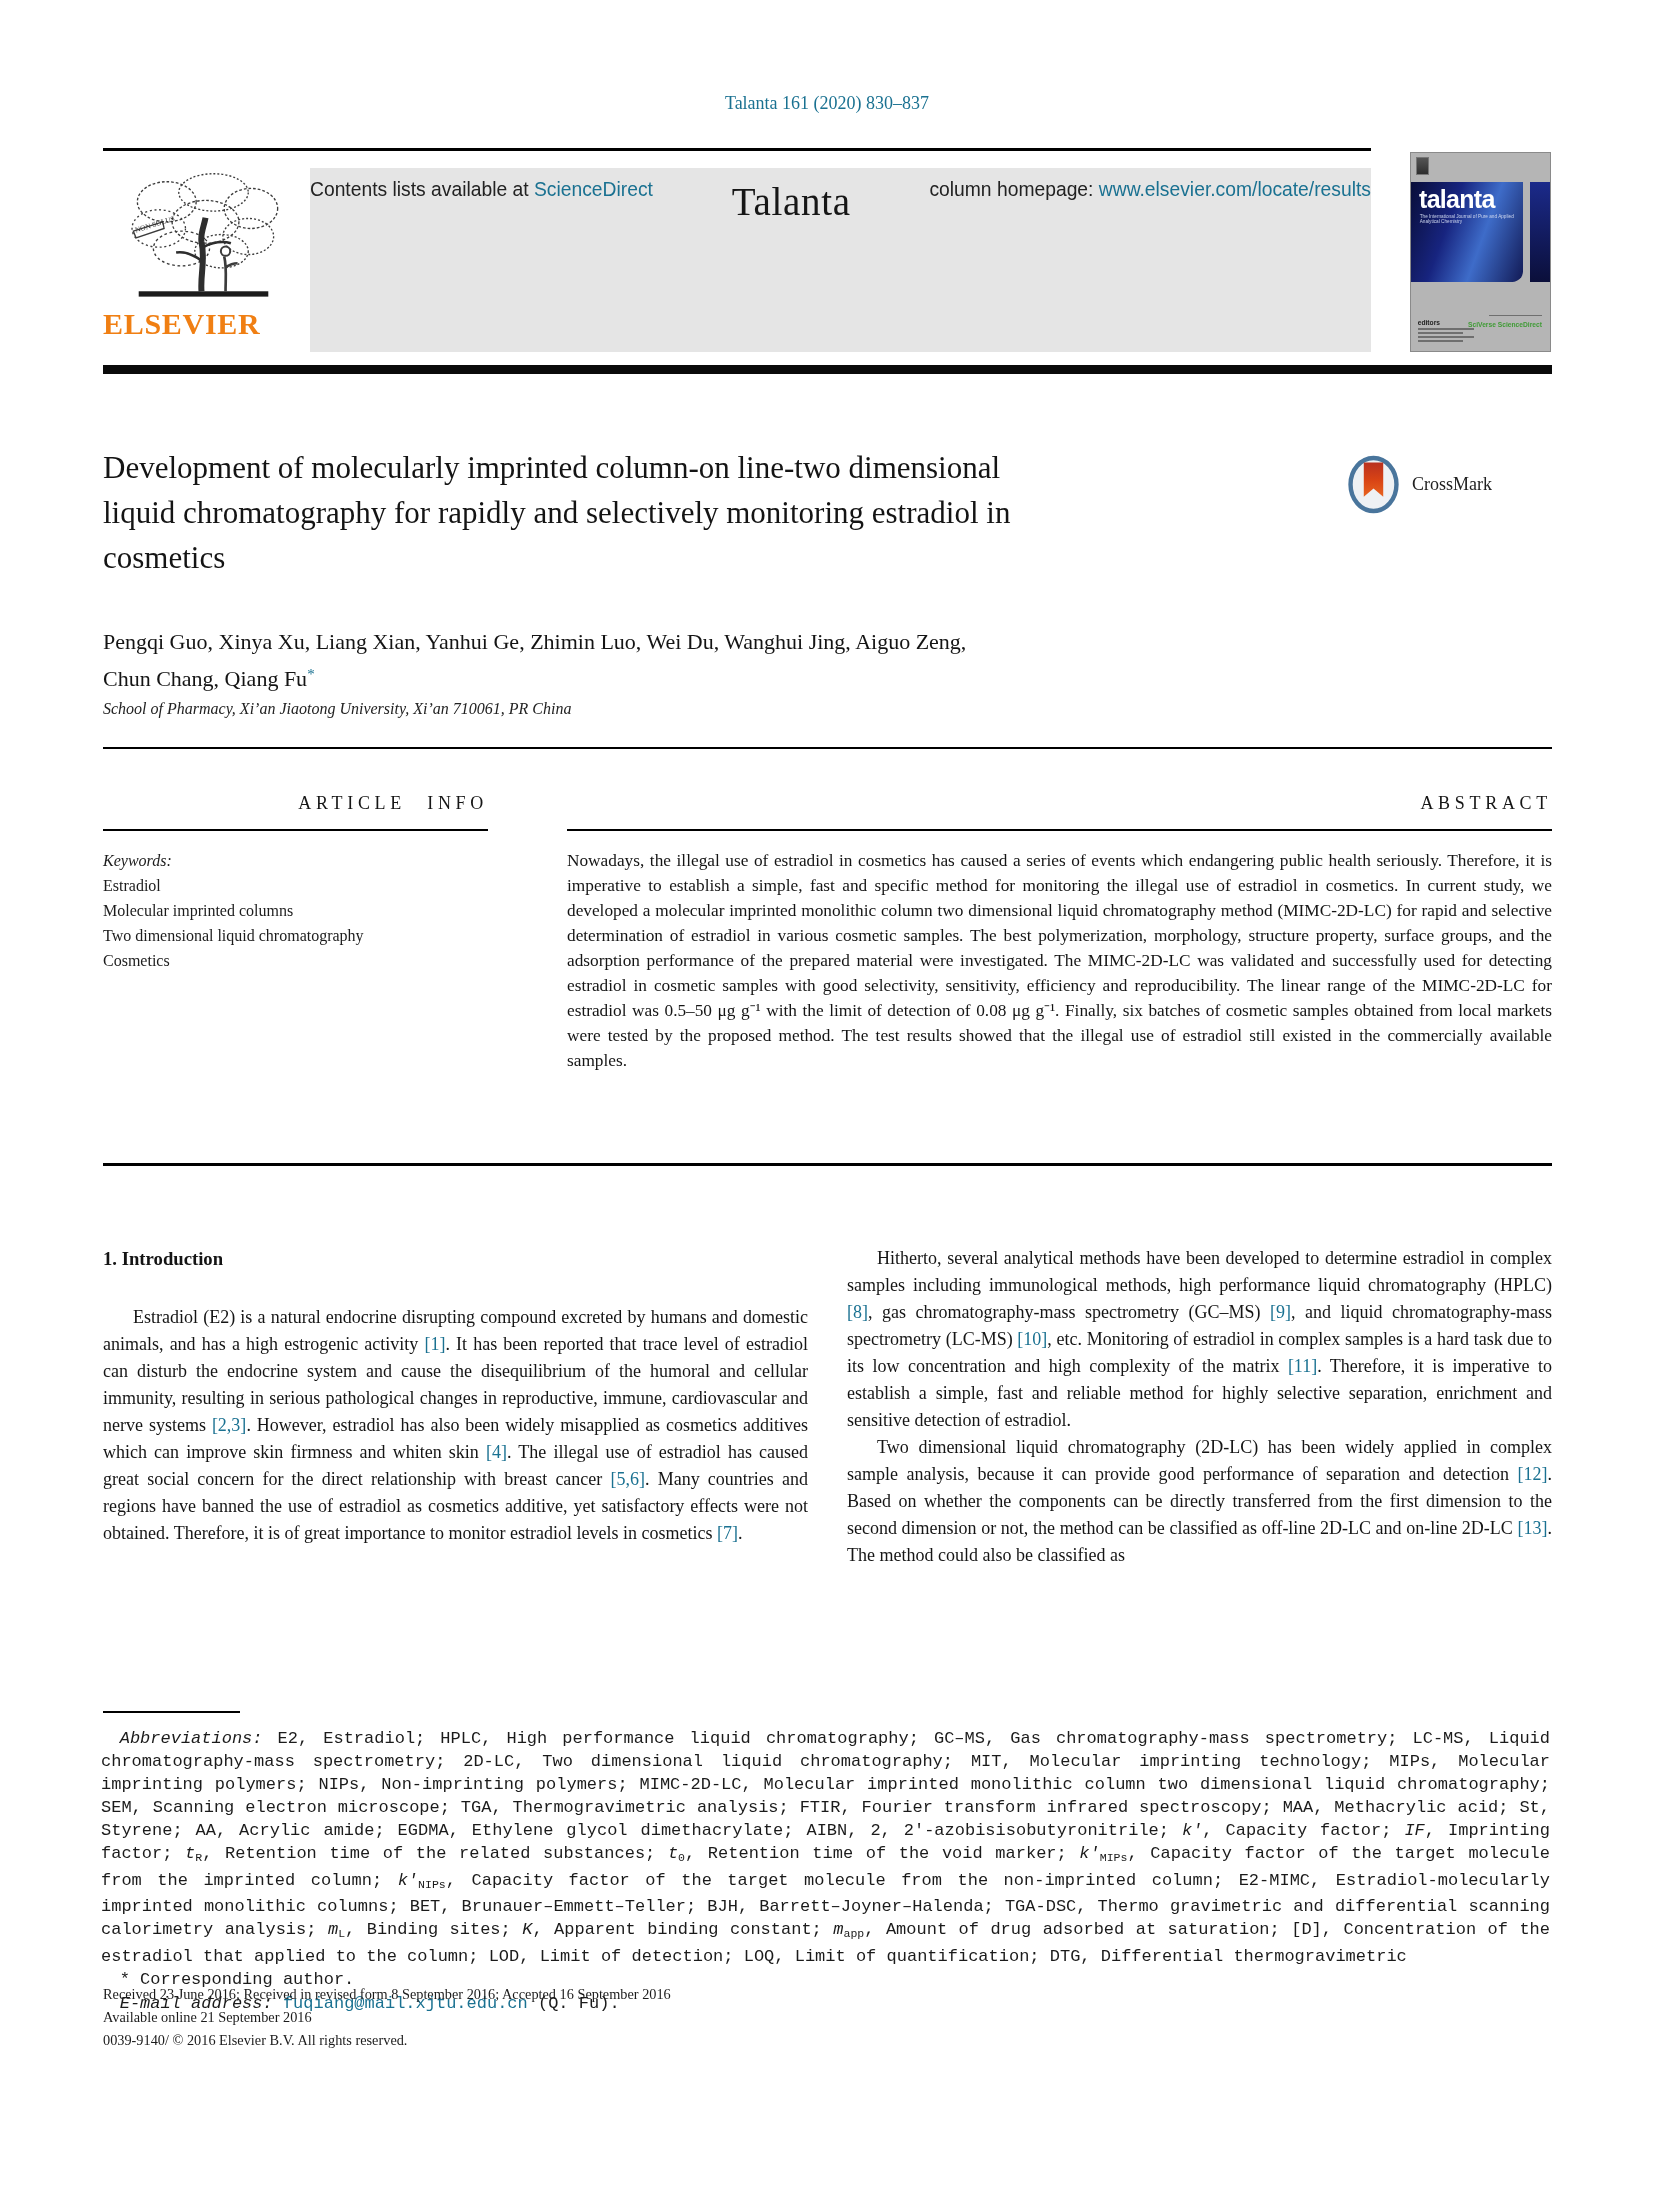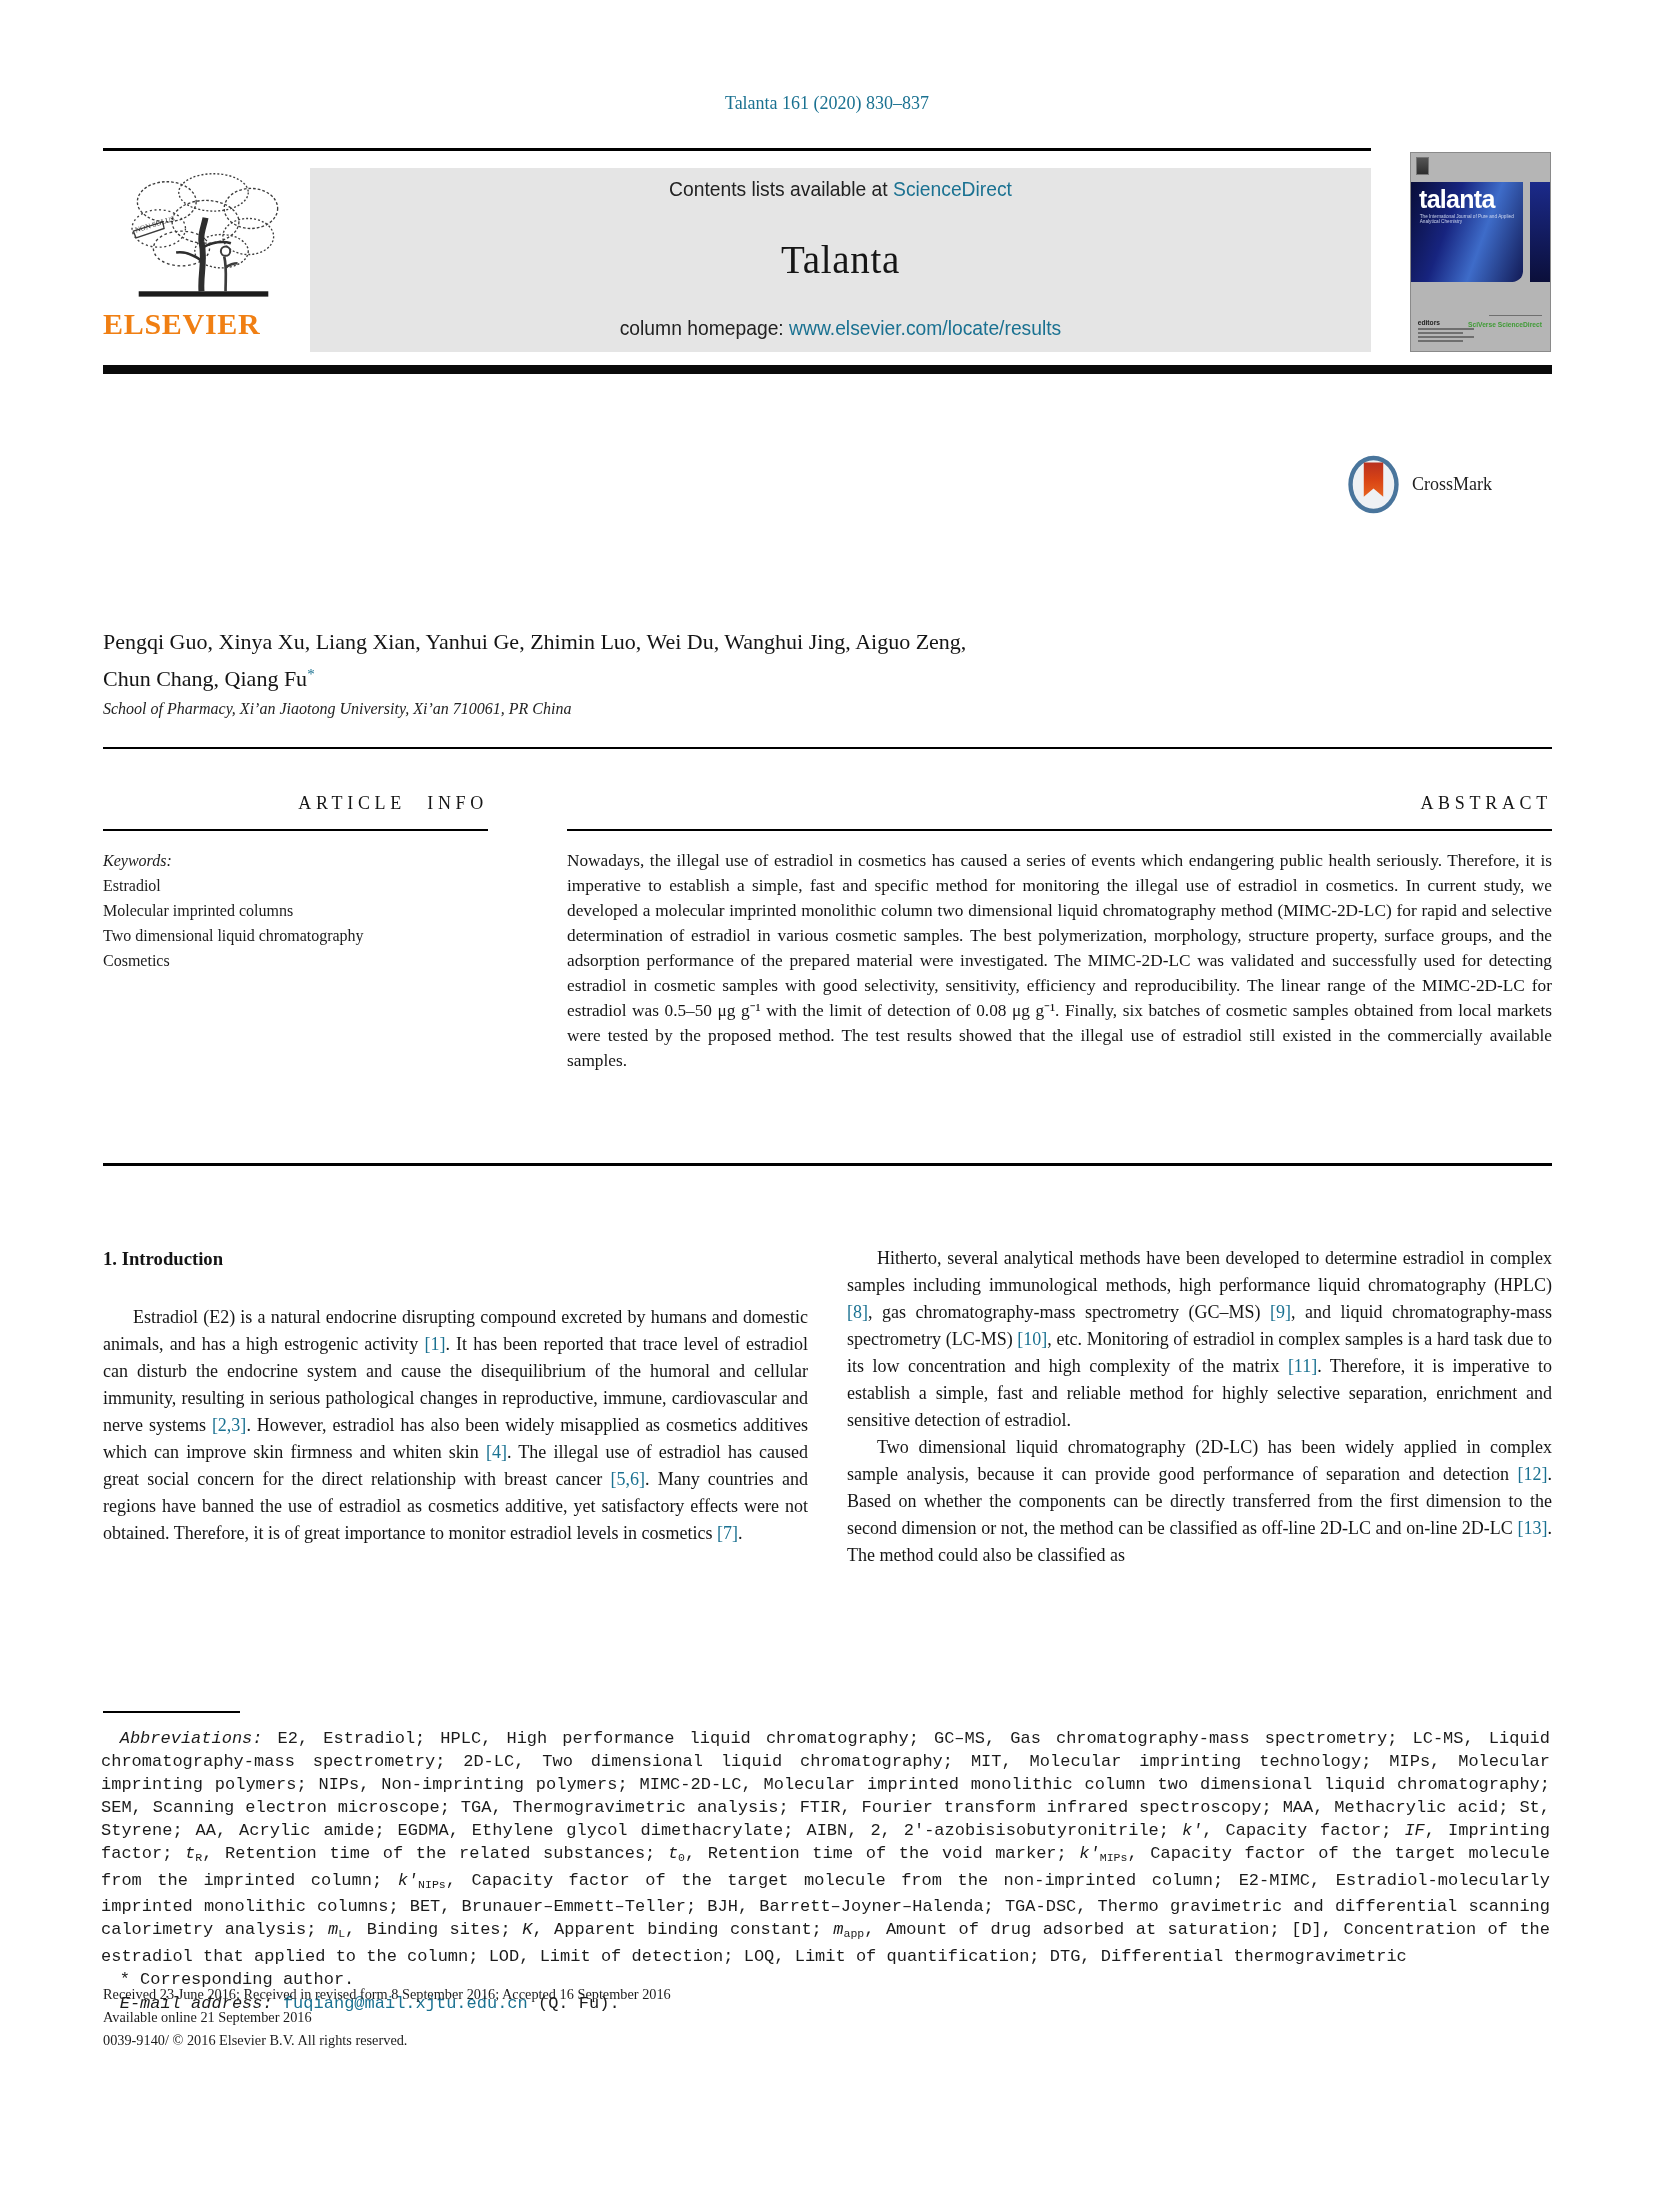--- a/index.html
+++ b/index.html
@@ -18,21 +18,21 @@
   #rule-absbottom{left:103px;top:1163px;width:1449px;height:3.3px;}
   #fn-sep{left:103px;top:1711px;width:137px;height:2px;}
 
   
   #logo-box{position:absolute;left:103px;top:167px;width:200px;height:185px;background:#fff;}
   #logo-box svg{display:block;margin:0 auto;}
   .elsevier-word{font-size:30px;font-weight:600;letter-spacing:0.7px;
                  color:var(--elsevier_orange,#f07f13);margin-top:1.3px;}
   #header-center{position:absolute;left:310px;top:168px;width:1061px;height:184px;
                  background:var(--header_gray,#e5e5e5);text-align:center;
-                 display:flex;flex-direction:column;justify-content:space-between;
+                 display:flex;justify-content:space-between;
                  padding:10.7px 0 12px 0;box-sizing:border-box;}
   .hdr-sans{font-family:"Liberation Sans",sans-serif;font-size:19.3px;color:#222;}
   .hdr-journal{font-size:39px;color:#161616;letter-spacing:0.7px;}
   .link{color:var(--link,#1a7191);text-decoration:none;cursor:pointer;}
 
   
   #cover{position:absolute;left:1410px;top:152px;width:141px;height:200px;
          background:#b5b5b5;border:0.7px solid #8a8a8a;box-sizing:border-box;}
   .cover-mark{position:absolute;left:6px;top:5.3px;width:10.7px;height:16px;
               background:linear-gradient(#555,#2e2e2e);outline:0.7px solid #777;}
@@ -143,20 +143,25 @@
     <div class="cover-editors">
       <span>editors</span>
       <span class="cover-lines"><span></span><span></span><span></span><span></span></span>
     </div>
     <div class="cover-avail"></div>
     <div class="cover-sciverse">SciVerse ScienceDirect</div>
   </div>
 
   <div class="rule" id="black-bar"></div>
 
+  <div id="title-block">
+    <div>Development of molecularly imprinted column-on line-two dimensional</div>
+    <div>liquid chromatography for rapidly and selectively monitoring estradiol in</div>
+    <div>cosmetics</div>
+  </div>
 
   <div id="crossmark">
     <svg width="53" height="59" viewBox="0 0 60 66">
       <defs>
         <linearGradient id="cmrib" x1="0" y1="0" x2="0" y2="1">
           <stop offset="0" stop-color="#b8301f"></stop>
             <stop offset="0.5" stop-color="#d84315"></stop>
             <stop offset="1" stop-color="#e8641f"></stop>
         </linearGradient>
       </defs>

